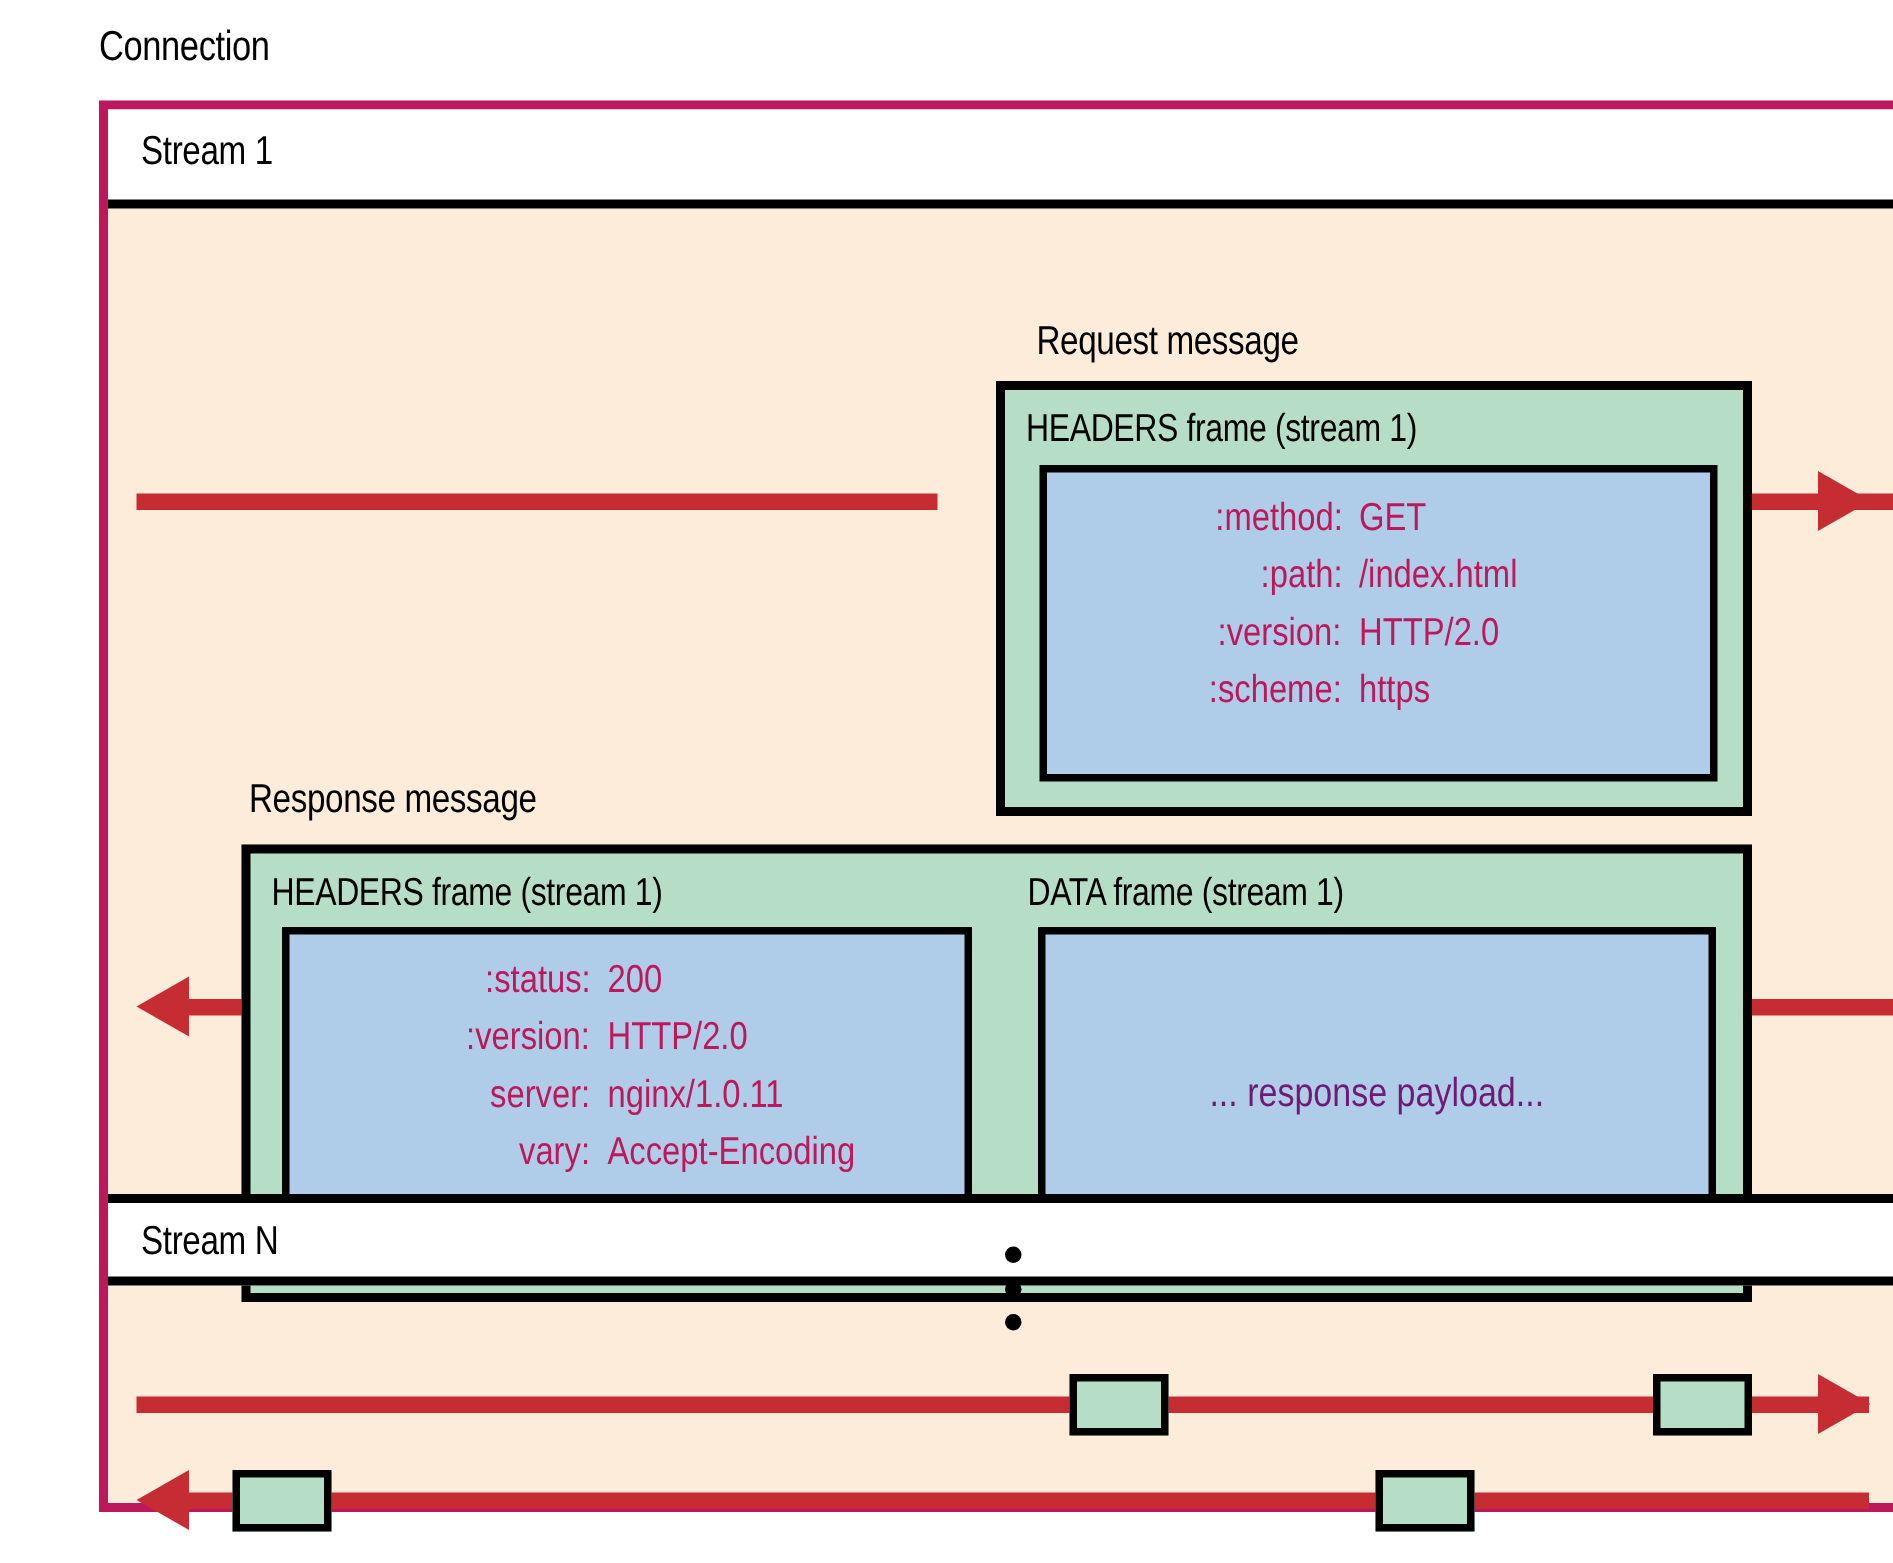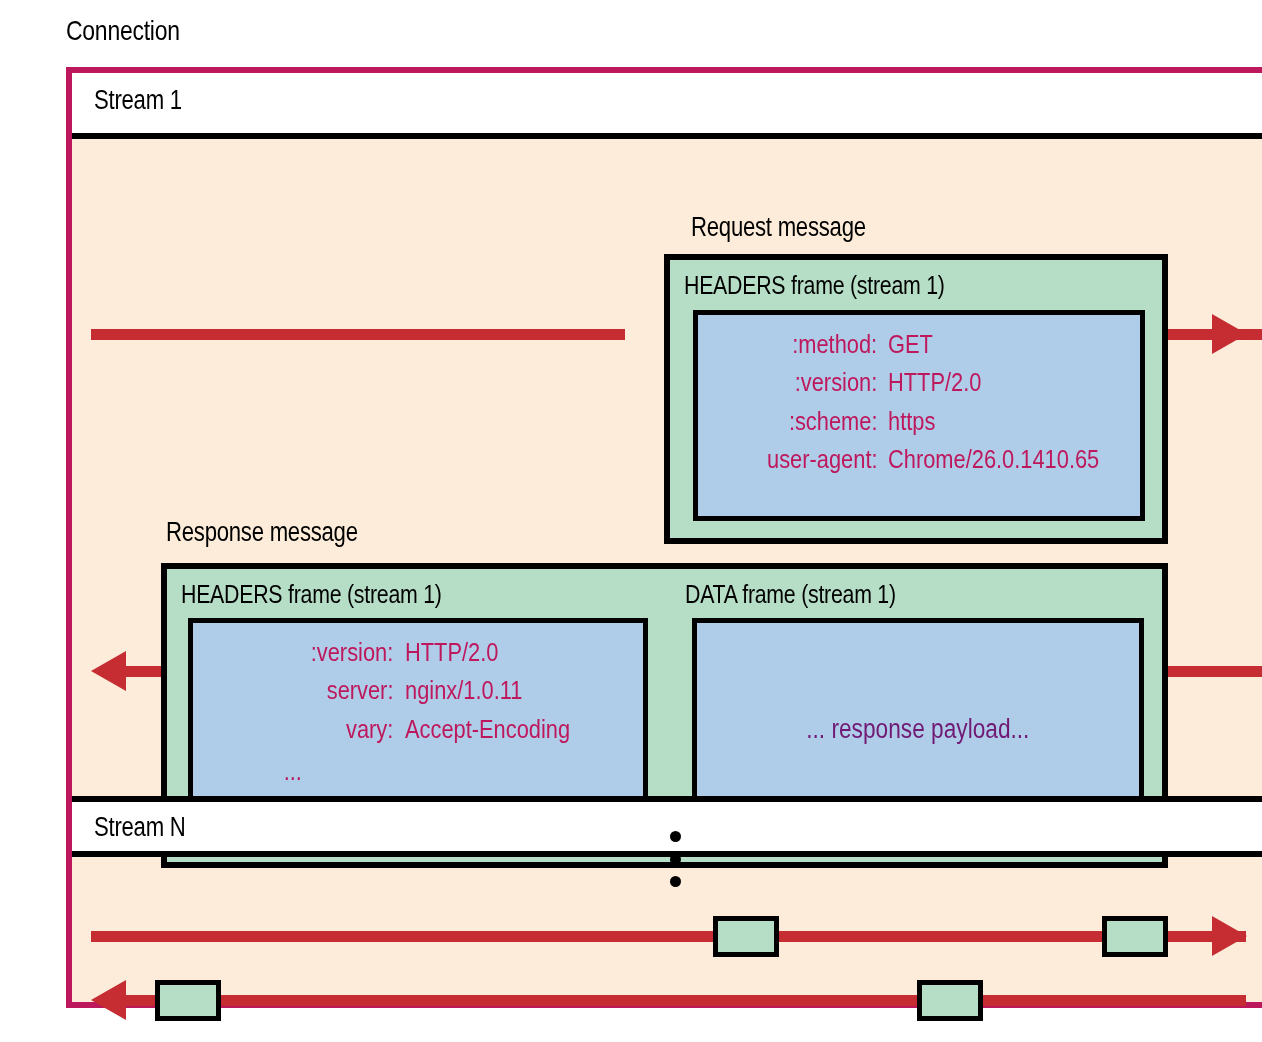--- a/index.html
+++ b/index.html
@@ -237,47 +237,51 @@
         <div class="lbl frame-title" style="left:14px;">HEADERS frame (stream 1)</div>
 
         <div class="payload-box" id="request-headers-payload">
           <table class="hdr-table">
             <tbody>
               <tr>
                 <td class="k"><span>:method:</span></td>
                 <td class="v"><span>GET</span></td>
               </tr>
               <tr>
+                <td class="k"><span>:path:</span></td>
+                <td class="v"><span>/index.html</span></td>
+              </tr>
+              <tr>
                 <td class="k"><span>:version:</span></td>
                 <td class="v"><span>HTTP/2.0</span></td>
               </tr>
               <tr>
                 <td class="k"><span>:scheme:</span></td>
                 <td class="v"><span>https</span></td>
-              </tr>
-              <tr>
-                <td class="k"><span>user-agent:</span></td>
-                <td class="v"><span>Chrome/26.0.1410.65</span></td>
               </tr>
             </tbody>
           </table>
         </div>
       </div>
 
       <div class="lbl" style="position:absolute;left:94px;top:378px;font-size:27px;">Response message</div>
 
       <div id="response-frames-group" style="left:89px; top:424px; width:1007px; height:305px;">
 
         <div class="lbl frame-title" style="position:absolute;left:14px;top:10px;">HEADERS frame (stream 1)</div>
 
         <div class="lbl frame-title" style="position:absolute;left:518px;top:10px;">DATA frame (stream 1)</div>
 
         <div class="payload-box" id="response-headers-payload">
           <table class="hdr-table">
             <tbody>
+              <tr>
+                <td class="k"><span>:status:</span></td>
+                <td class="v"><span>200</span></td>
+              </tr>
               <tr>
                 <td class="k"><span>:version:</span></td>
                 <td class="v"><span>HTTP/2.0</span></td>
               </tr>
               <tr>
                 <td class="k"><span>server:</span></td>
                 <td class="v"><span>nginx/1.0.11</span></td>
               </tr>
               <tr>
                 <td class="k"><span>vary:</span></td>

